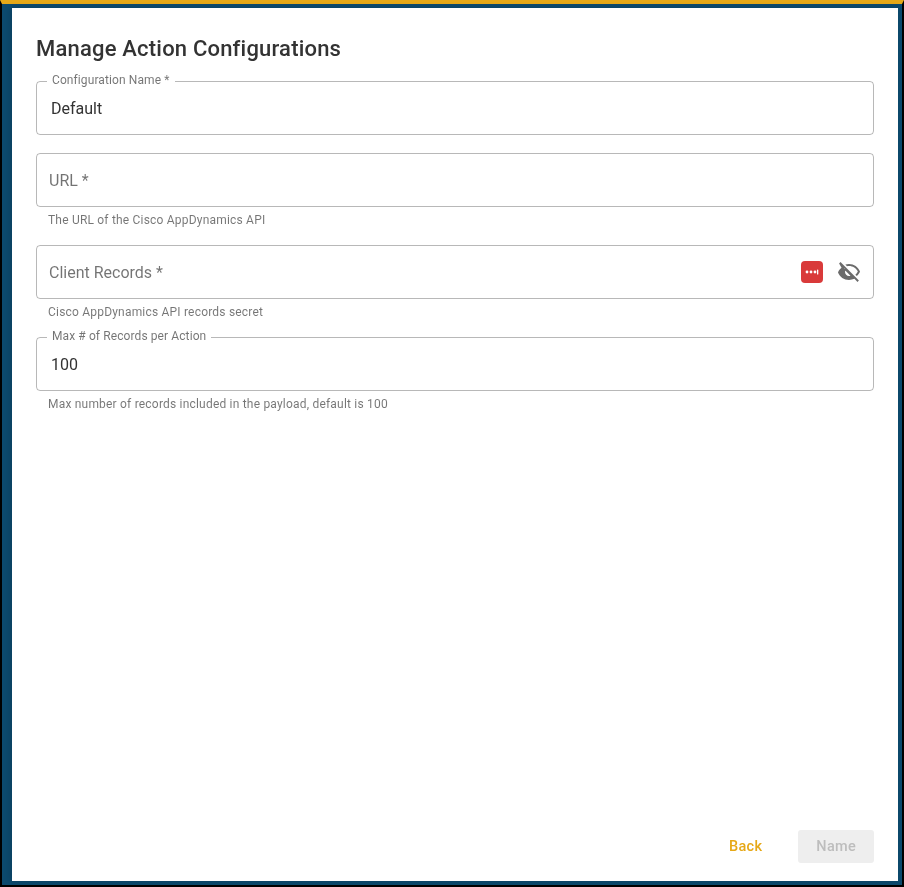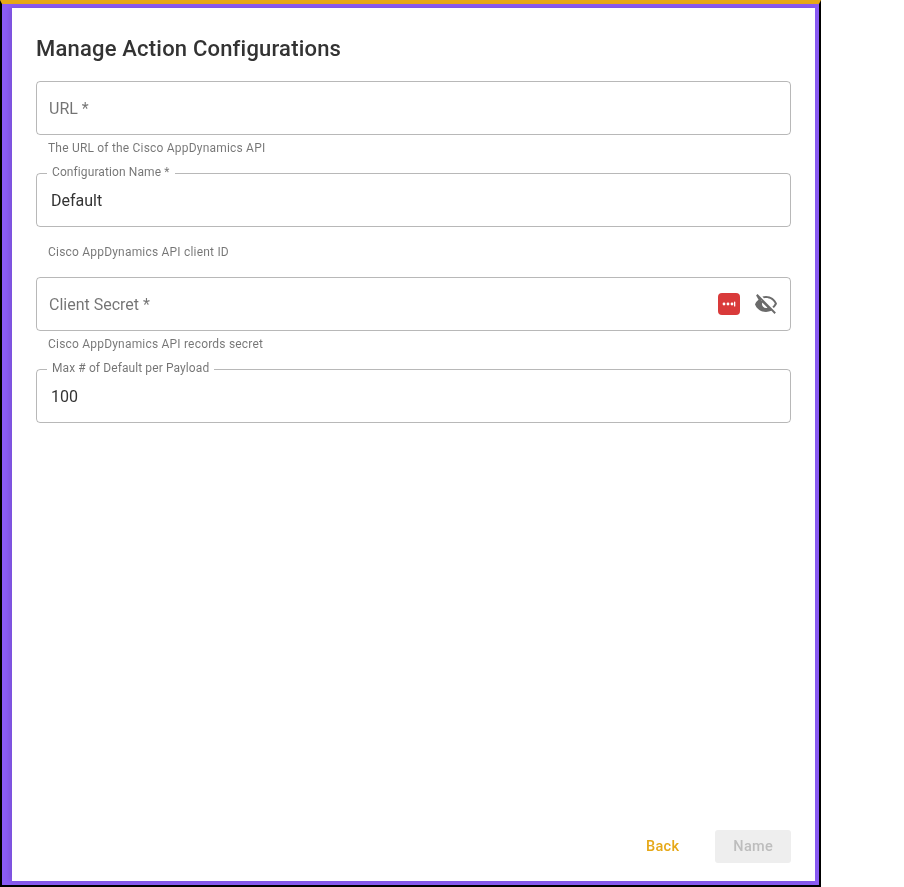--- a/index.html
+++ b/index.html
@@ -5,26 +5,26 @@
   * { box-sizing: border-box; }
   html, body {
     margin: 0;
     padding: 0;
     width: 904px;
     height: 887px;
     font-family: "Roboto", "Helvetica Neue", Arial, sans-serif;
     background: #fff;
   }
   .outer-frame {
-    width: 821px;
+    width: 904px;
     height: 887px;
     border: 2px solid #000;
     border-top: 4px solid #e6a817;
     position: relative;
-    background: #8b5cf6;
+    background: #0c4a6e;
   }
   .modal {
     position: absolute;
     top: 4px;
     left: 10px;
     right: 4px;
     bottom: 4px;
     background: #fff;
     box-shadow: -2px 0 6px rgba(0,0,0,.15);
     padding: 24px 24px 18px 24px;
@@ -136,40 +136,39 @@
 
 <div class="outer-frame">
   <div class="modal">
 
     <div class="title">Manage Action Configurations</div>
 
     <div class="form-area">
 
       <div class="field-wrap">
         <div class="outlined">
+          <span class="float-label">Configuration Name *</span>
+          <input class="text-input" value="Default" style="">
+        </div>
+      </div>
+
+      <div class="field-wrap">
+        <div class="outlined">
           <span class="inline-label">URL *</span>
           <input class="text-input" style="opacity: 0; position: absolute; pointer-events: none;" value="">
         </div>
         <div class="helper">The URL of the Cisco AppDynamics API</div>
       </div>
 
       <div class="field-wrap">
-        <div class="outlined">
-          <span class="float-label">Configuration Name *</span>
-          <input class="text-input" value="Default" style="">
-        </div>
-      </div>
-
-      <div class="field-wrap">
-        <div class="helper">Cisco AppDynamics API client ID</div>
-      </div>
-
-      <div class="field-wrap">
-        <div class="outlined">
-          <span class="inline-label">Client Secret *</span>
+      </div>
+
+      <div class="field-wrap">
+        <div class="outlined">
+          <span class="inline-label">Client Records *</span>
           <input class="text-input" type="password" style="opacity: 0; position: absolute; pointer-events: none;" value="">
           <div class="icons">
             <div class="secret-chip" title="secret">
               <svg width="14" height="8" viewBox="0 0 14 8">
                   <g fill="#fff">
                     <circle cx="2" cy="4" r="1.4"></circle>
                     <circle cx="6" cy="4" r="1.4"></circle>
                     <circle cx="10" cy="4" r="1.4"></circle>
                     <rect x="12" y="1.5" width="1.3" height="5" rx=".6"></rect>
                   </g>
@@ -180,23 +179,24 @@
                   <path d="M12 6c3.79 0 7.17 2.13 8.82 5.5-.59 1.22-1.43 2.3-2.45 3.19l1.42 1.42C21.27 14.74 22.5 13 23 11.5 21.27 7.11 17 4 12 4c-1.27 0-2.49.2-3.64.57l1.64 1.64C10.66 6.08 11.32 6 12 6zM2.1 3.51 3.51 2.1l18.39 18.39-1.41 1.41-3.07-3.07C15.68 19.55 13.89 20 12 20c-5 0-9.27-3.11-11-7.5.73-1.86 1.97-3.47 3.54-4.68L2.1 3.51zM12 16c.52 0 1.02-.09 1.49-.25l-5.24-5.24C8.09 10.98 8 11.48 8 12c0 2.21 1.79 4 4 4zm-4.9-7.49 1.55 1.55C8.23 10.66 8 11.3 8 12c0 .35.05.69.13 1.01L6.1 10.98c.02-.02.03-.04.05-.06.54-.95 1.2-1.8 1.95-2.41z"></path>
                 </svg>
             </div>
           </div>
         </div>
         <div class="helper">Cisco AppDynamics API records secret</div>
       </div>
 
       <div class="field-wrap">
         <div class="outlined">
-          <span class="float-label">Max # of Default per Payload</span>
+          <span class="float-label">Max # of Records per Action</span>
           <input class="text-input" value="100" style="">
         </div>
+        <div class="helper">Max number of records included in the payload, default is 100</div>
       </div>
 
     </div>
 
     <div class="footer">
       <button class="btn btn-back">Back</button>
       <button class="btn btn-save" disabled="">Name</button>
     </div>
 
   </div>

